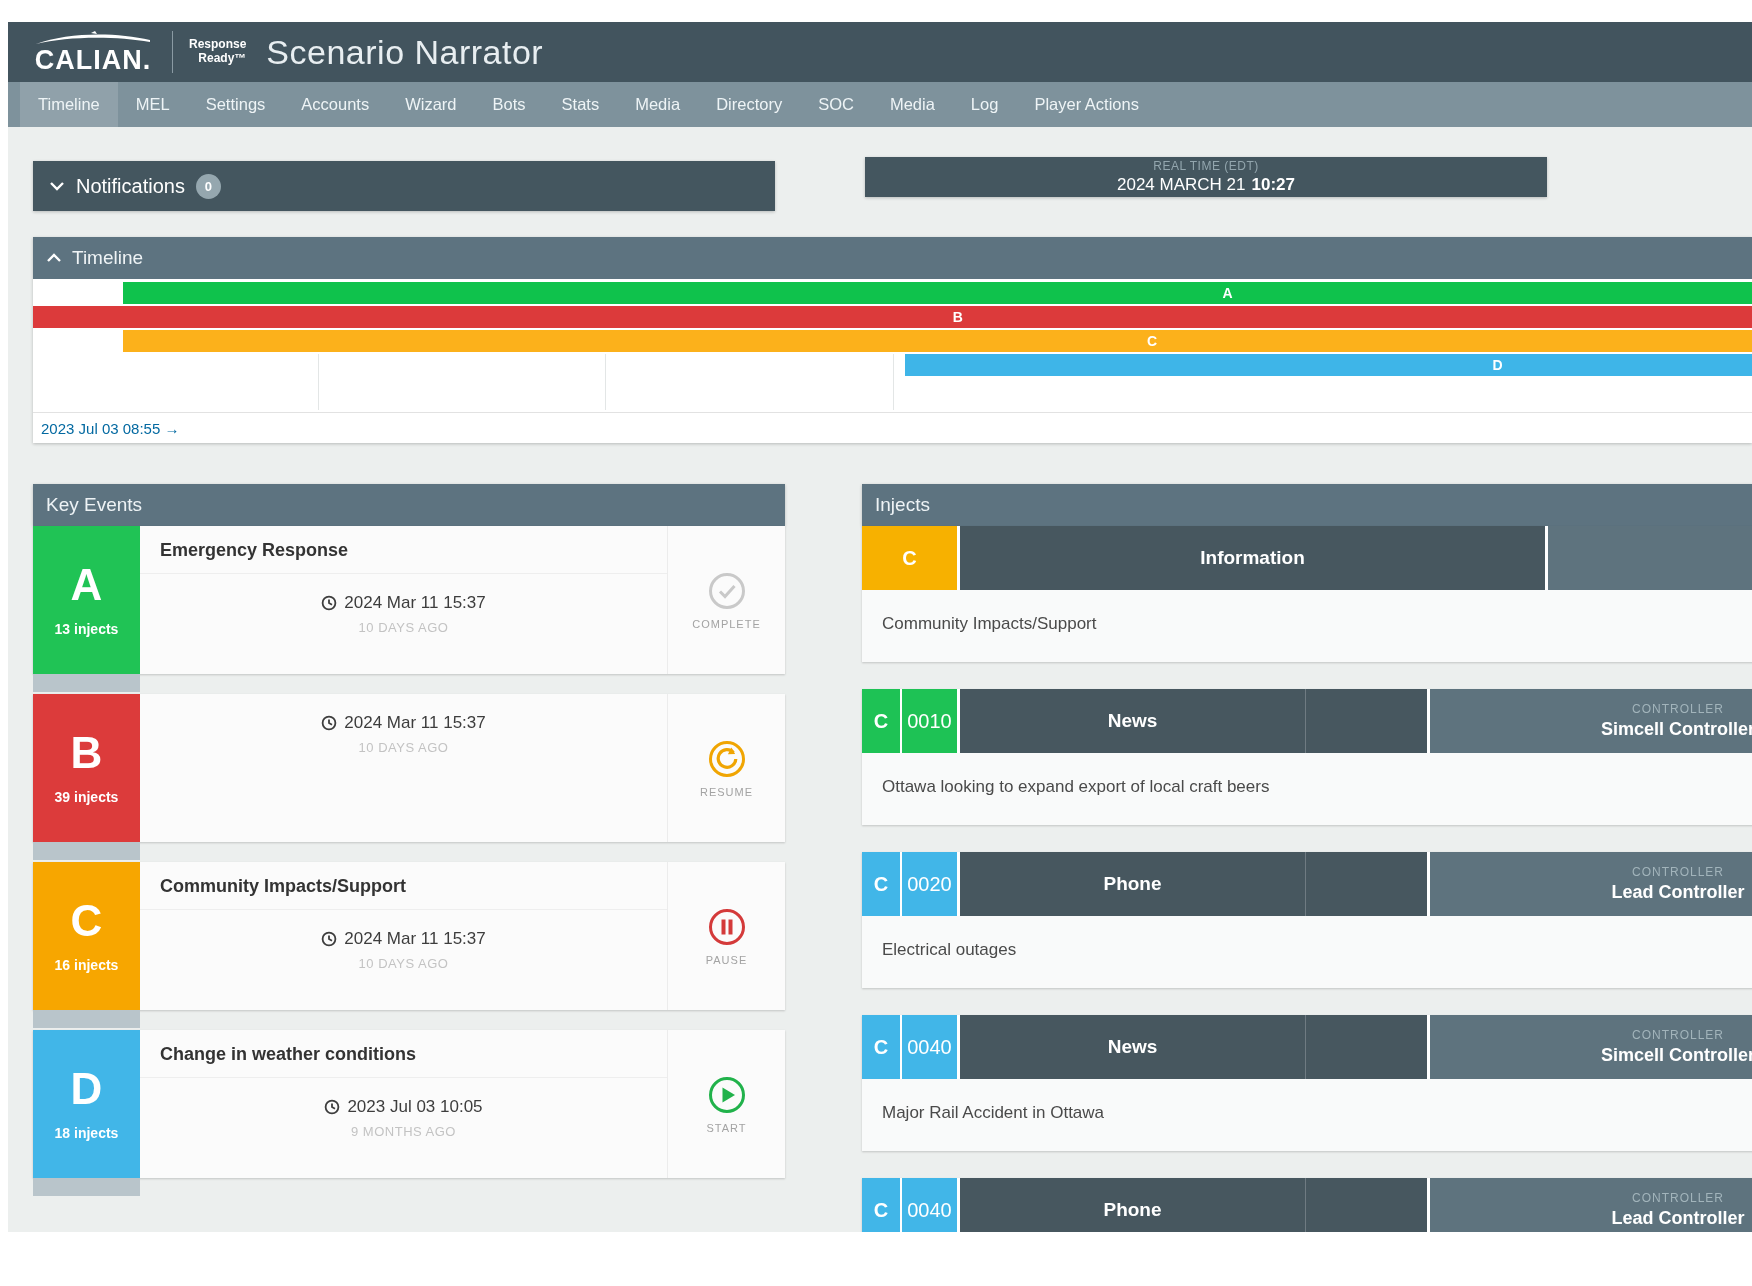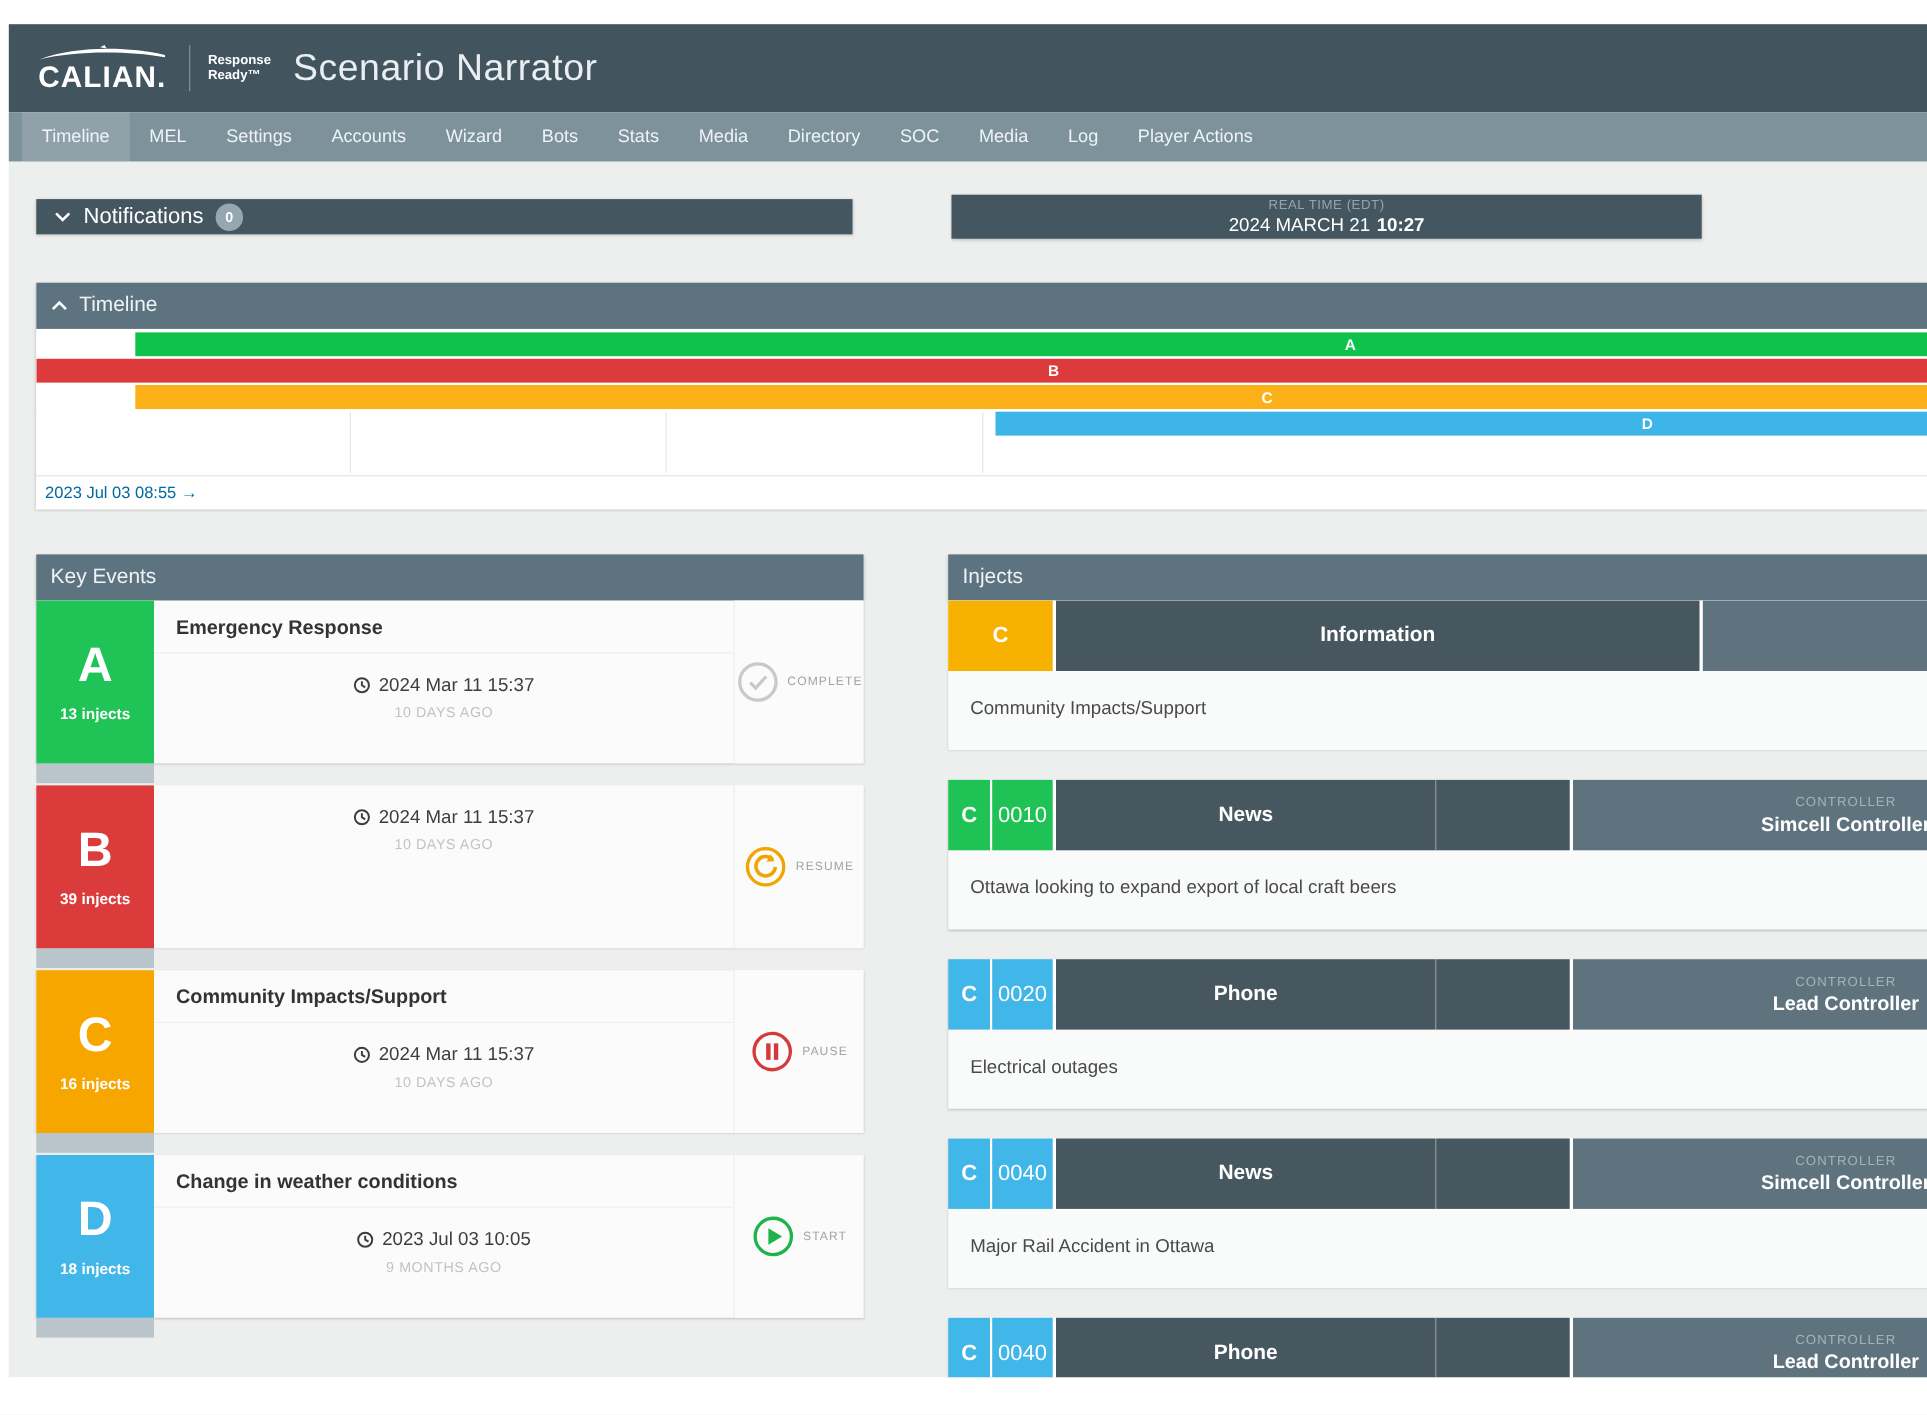--- a/index.html
+++ b/index.html
@@ -5,37 +5,37 @@
   * { margin:0; padding:0; box-sizing:border-box; }
   body {
     width:1752px; height:1286px; overflow:hidden; background:#fff;
     font-family:"Liberation Sans","DejaVu Sans",sans-serif;
     -webkit-font-smoothing:antialiased;
   }
   [data-interactable="true"] { cursor:pointer; }
   .frame { padding:22px 0 0 8px; }
 
   
-  .app-header { height:80px; background:#42545e; display:flex; align-items:center; padding-left:26px; }
+  .app-header { height:60px; background:#42545e; display:flex; align-items:center; padding-left:26px;text-align:right; }
   .brand { display:flex; flex-direction:column; align-items:center; line-height:1; }
   .brand-name { color:#fff; font-weight:bold; font-size:27px; letter-spacing:1px; margin-top:2px; }
   .brand-divider { width:1px; height:42px; background:#8a9aa3; margin:0 16px 0 20px; }
   .product { display:flex; flex-direction:column; color:#fff; font-weight:bold; font-size:12px; line-height:1.15; }
   .app-title { color:#e8eef1; font-weight:300; font-size:34px; margin-left:20px; letter-spacing:.5px; }
 
   
   .main-nav { height:45px; background:#7e929c; display:flex; align-items:stretch; padding-left:12px; }
   .nav-item { display:flex; align-items:center; padding:0 18px; color:#eef4f6; font-size:16.5px; white-space:nowrap; }
   .nav-item.active { background:rgba(255,255,255,.14); }
 
   
   .content { position:relative; height:1105px; background:#ecefee; overflow:hidden; }
   .panel-shadow { box-shadow:0 1px 3px rgba(0,0,0,.22); }
 
-  .notif-bar { position:absolute; left:25px; top:34px; width:742px; height:32px; background:#44565f;
+  .notif-bar { position:absolute; left:25px; top:34px; width:742px; height:50px; background:#44565f;
     display:flex; align-items:center; padding:0 16px; gap:11px; color:#fff; font-size:20px; }
   .badge { min-width:25px; height:25px; border-radius:13px; background:#95a7af; color:#fff;
     font-size:13px; font-weight:bold; display:flex; align-items:center; justify-content:center; padding:0 7px; }
 
   .rt-panel { position:absolute; left:857px; top:30px; width:682px; height:40px; background:#44565f;
     display:flex; flex-direction:column; align-items:center; justify-content:center; gap:2px; }
   .rt-label { color:#93a6ae; font-size:12px; letter-spacing:.5px; }
   .rt-line { color:#fff; font-size:17px; }
   .rt-line b { margin-left:6px; }
 
@@ -55,21 +55,21 @@
   
   .ke-panel { position:absolute; left:25px; top:357px; width:752px; }
   .ev-card { display:flex; height:148px; background:#fbfbfb; box-shadow:0 1px 2px rgba(0,0,0,.18); }
   .ev-color { width:107px; flex:none; display:flex; flex-direction:column; align-items:center; justify-content:center; color:#fff; }
   .ev-letter { font-size:44px; font-weight:bold; line-height:1; }
   .ev-count { font-size:14px; font-weight:bold; margin-top:14px; }
   .ev-main { flex:1; border-right:1px solid #ececec; display:flex; flex-direction:column; }
   .ev-title { font-size:18px; font-weight:bold; color:#333; padding:14px 20px 12px; border-bottom:1px solid #eee; }
   .ev-time { display:flex; align-items:center; justify-content:center; gap:7px; margin-top:19px; color:#3d3d3d; font-size:17px; }
   .ev-ago { text-align:center; margin-top:7px; color:#c3c3c3; font-size:13px; letter-spacing:.5px; }
-  .ev-status { width:117px; flex:none; display:flex; flex-direction:row; align-items:center; justify-content:center; gap:7px; background:#fbfbfb; }
+  .ev-status { width:117px; flex:none; display:flex; flex-direction:column; align-items:center; justify-content:center; gap:7px; background:#fbfbfb; }
   .ev-status-label { font-size:11px; letter-spacing:1px; color:#a3a3a3; }
   .ev-sep { width:107px; height:18px; background:#b9c5cb; margin-bottom:2px; }
 
   
   .inj-panel { position:absolute; left:854px; top:357px; width:1064px; }
   .inj-item { margin-bottom:27px; background:#f9fafa; box-shadow:0 1px 2px rgba(0,0,0,.18); }
   .inj-bar { height:64px; display:flex; background:#fff; }
   .inj-letter { width:38px; flex:none; display:flex; align-items:center; justify-content:center;
     color:#fff; font-weight:bold; font-size:20px; }
   .inj-letter.wide { width:95px; }

